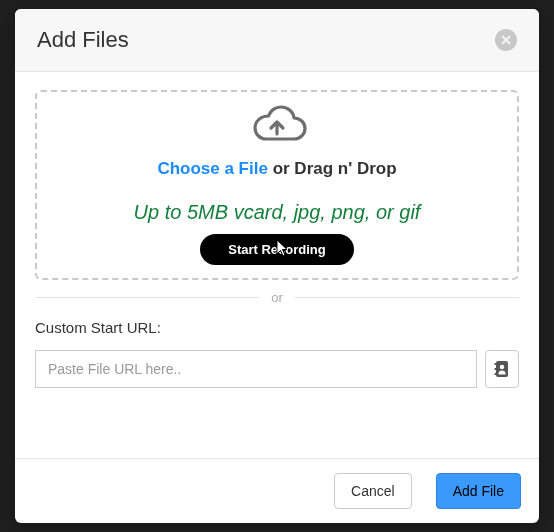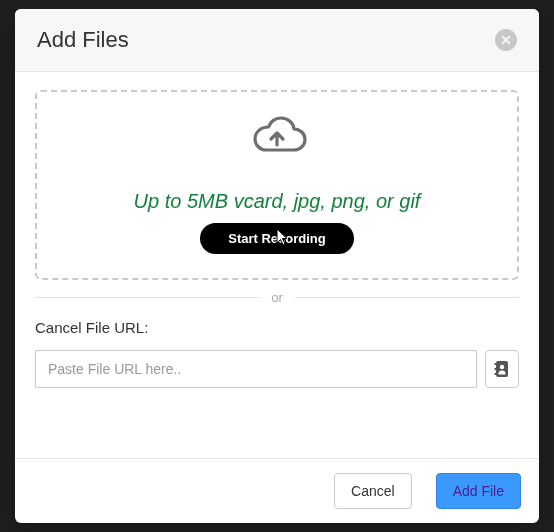--- a/index.html
+++ b/index.html
@@ -166,21 +166,21 @@
     cursor: pointer;
   }
   .btn-default {
     background: #fff;
     border: 1px solid #ccc;
     color: #333;
   }
   .btn-primary {
     background: #3b99fc;
     border: 1px solid #2f86e2;
-    color: #4c1d95;
+    color: #000000;
   }
 </style>
 </head>
 <body>
 
 <div class="modal">
 
   <div class="modal-header">
     <div class="modal-title">Add Files</div>
     <div class="close-btn">
@@ -189,37 +189,40 @@
   </div>
 
   <div class="modal-body">
 
     <div class="dropzone">
       <div class="cloud-icon">
         <svg width="62" height="44" viewBox="0 0 62 44" fill="none" stroke="currentColor" stroke-width="3.2">
           <path d="M48 34c6 0 11-4.5 11-10.5S54 13 48 13c-0.5-6-6-11-13-11-6 0-11 4-12.5 9C15 11 9 16 9 23c0 6 5 11 11 11h28z" stroke-linejoin="round"></path>
           <path d="M31 29 V17 M31 17 l-6 6 M31 17 l6 6" stroke-linecap="round" stroke-linejoin="round"></path>
         </svg>
+      </div>
+      <div class="drop-line1">
+        <span class="choose-link">Choose a File</span><span> or Drag n' Drop</span>
       </div>
       <div class="drop-line2">Up to 5MB vcard, jpg, png, or gif</div>
       <button class="record-btn">
         <span>Start Recording</span>
         <svg class="cursor-svg" width="16" height="20" viewBox="0 0 16 20">
           <path d="M2 1 L2 15 L5.5 11.5 L8 17 L10 16 L7.5 10.5 L12 10.5 Z" fill="#fff" stroke="#000" stroke-width="1"></path>
         </svg>
       </button>
     </div>
 
     <div class="divider">
       <div class="line"></div>
       <div class="txt">or</div>
       <div class="line"></div>
     </div>
 
-    <label class="url-label">Cancel File URL:</label>
+    <label class="url-label">Custom Start URL:</label>
 
     <div class="url-row">
       <input type="text" class="url-input" placeholder="Paste File URL here.." style="">
       <div class="url-side-btn">
         <svg width="16" height="18" viewBox="0 0 16 18" fill="#555">
           <rect x="2" y="1" width="12" height="16" rx="2" fill="#555"></rect>
           <circle cx="8" cy="7" r="2.2" fill="#fff"></circle>
           <path d="M4.5 13.5c0-2 1.6-3 3.5-3s3.5 1 3.5 3v1H4.5z" fill="#fff"></path>
           <rect x="0.5" y="3" width="2" height="2" rx="0.5" fill="#555"></rect>
           <rect x="0.5" y="8" width="2" height="2" rx="0.5" fill="#555"></rect>

